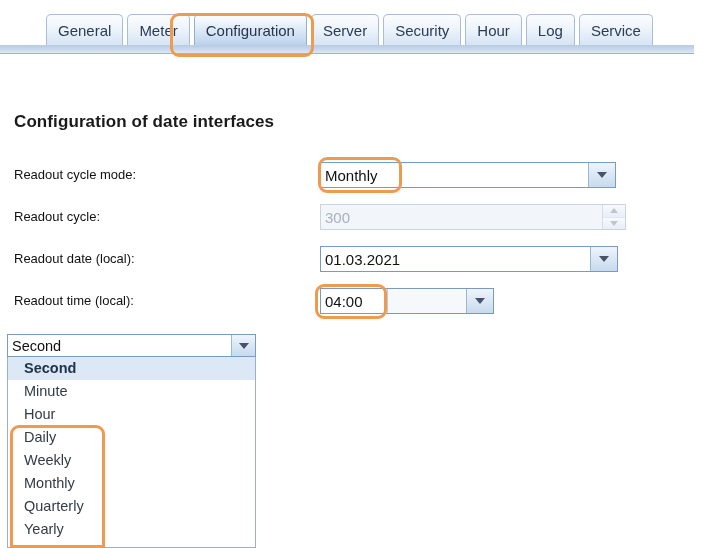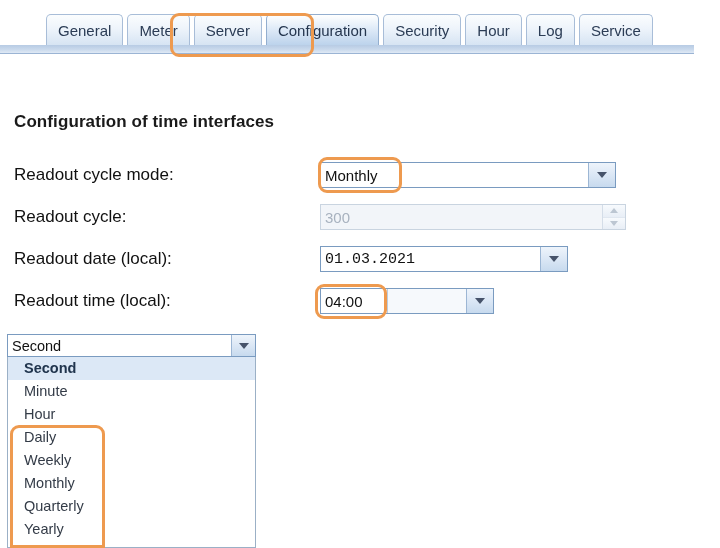--- a/index.html
+++ b/index.html
@@ -87,21 +87,21 @@
     position: absolute;
     left: 14px;
     width: 700px;
     height: 26px;
   }
   .form-label {
     position: absolute;
     left: 0;
     top: 0;
     line-height: 26px;
-    font-size: 17px;
+    font-size: 13px;
     color: #111111;
     white-space: nowrap;
   }
   .field-wrap {
     position: absolute;
     left: 306px;
     top: 0;
     height: 26px;
   }
 
@@ -283,32 +283,32 @@
   }
 </style>
 </head>
 <body>
 
 <div class="tabstrip">
   <div class="tabstrip-underline"></div>
   <div class="tabs">
     <div class="tab">General</div>
     <div class="tab">Meter</div>
+    <div class="tab active">Configuration</div>
     <div class="tab">Server</div>
-    <div class="tab active">Configuration</div>
     <div class="tab">Security</div>
     <div class="tab">Hour</div>
     <div class="tab">Log</div>
     <div class="tab">Service</div>
   </div>
 </div>
 
 <div class="ring" style="left:170px; top:13px; width:144px; height:44px;"></div>
 
-<div class="page-heading">Configuration of time interfaces</div>
+<div class="page-heading">Configuration of date interfaces</div>
 
 <div class="form-row" style="top:162px;">
   <div class="form-label">Readout cycle mode:</div>
   <div class="field-wrap" style="width:296px;">
     <div class="combo">
       <div class="combo-text">Monthly</div>
       <div class="combo-btn">
         <span class="caret-down"></span>
       </div>
     </div>
@@ -328,21 +328,21 @@
         <div class="spin-dn">
           <span class="caret-dn-sm"></span>
         </div>
       </div>
     </div>
   </div>
 </div>
 
 <div class="form-row" style="top:246px;">
   <div class="form-label">Readout date (local):</div>
-  <div class="field-wrap" style="width:248px;font-family:Liberation Mono, monospace;">
+  <div class="field-wrap" style="width:298px;">
     <div class="combo">
       <div class="combo-text">01.03.2021</div>
       <div class="combo-btn">
         <span class="caret-down"></span>
       </div>
     </div>
   </div>
 </div>
 
 <div class="form-row" style="top:288px;">

